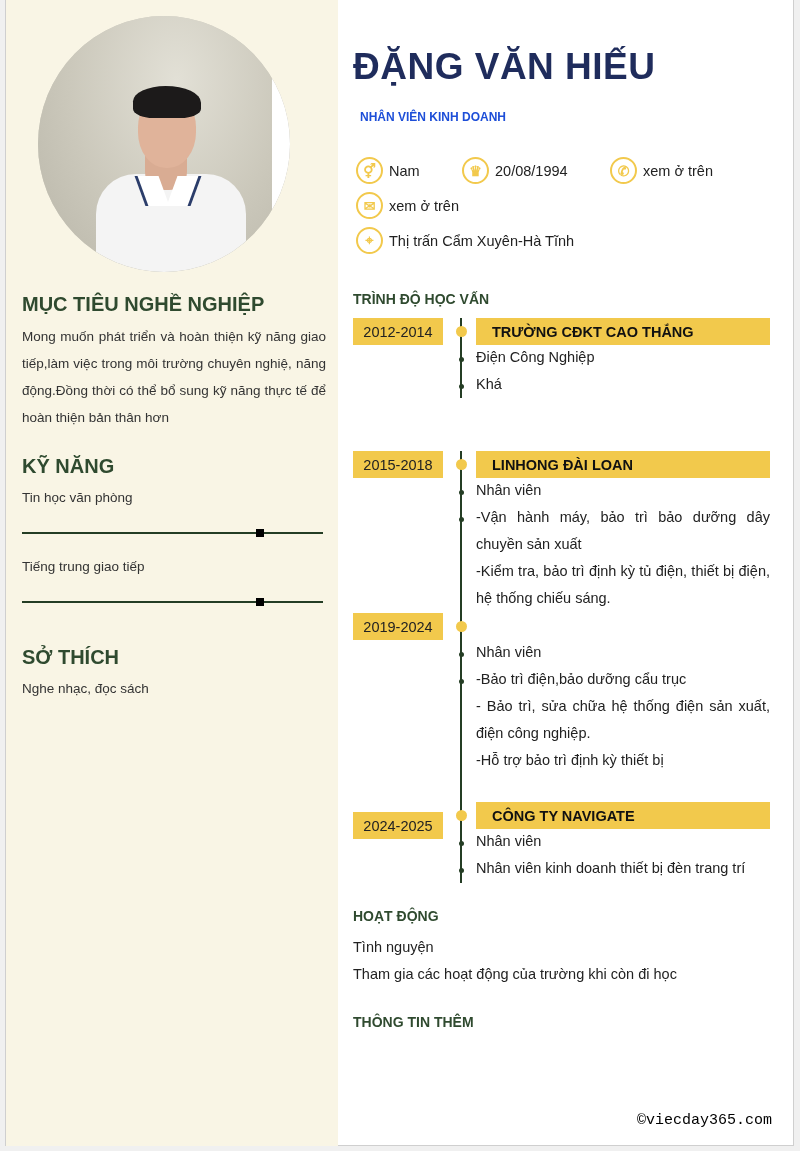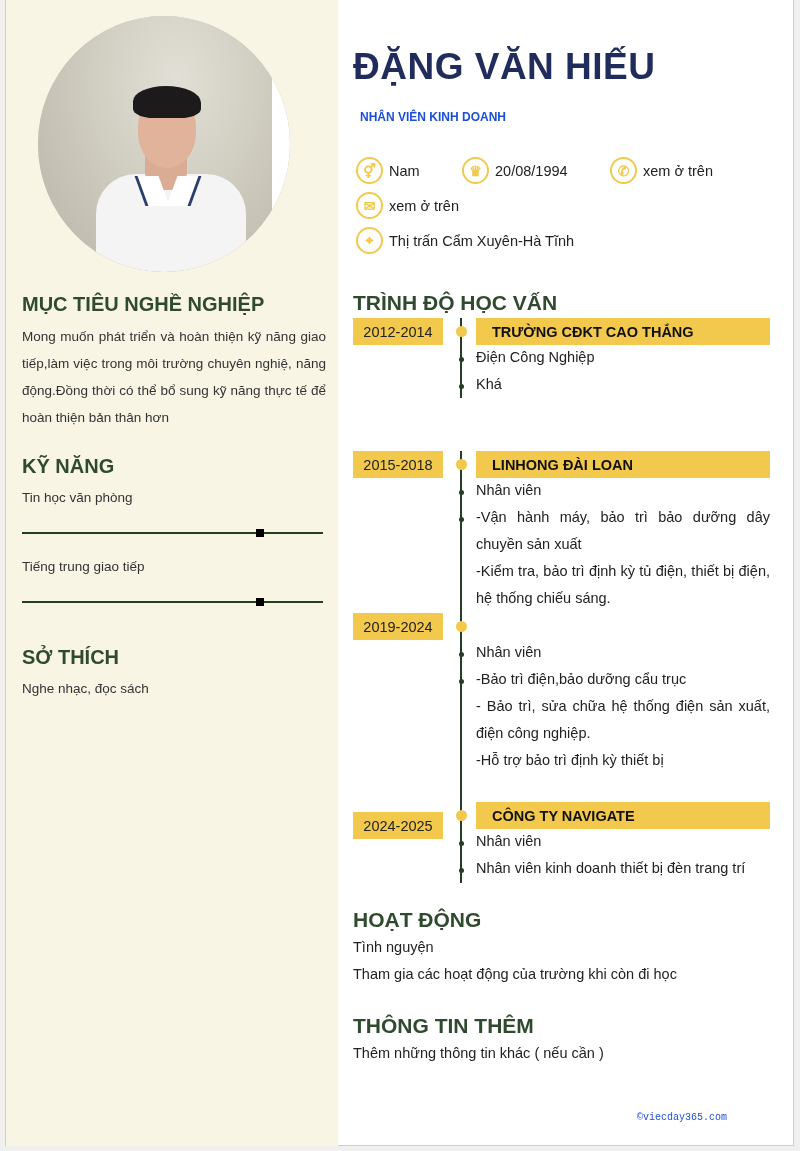--- a/index.html
+++ b/index.html
@@ -37,35 +37,35 @@
   .skill-bar .knob { position: absolute; top: -3px; width: 8px; height: 8px; background: #000; }
 
   .name { position: absolute; left: 347px; top: 46px; font-size: 37px; font-weight: bold; color: #1f2c5c; letter-spacing: 0.5px; }
   .role { position: absolute; left: 354px; top: 110px; font-size: 12px; font-weight: bold; color: #1d4ed8; }
   .info { position: absolute; display: flex; align-items: center; font-size: 14.5px; color: #222; }
   .info .ic {
     width: 27px; height: 27px; border-radius: 50%; border: 2px solid #f2c94c; margin-right: 6px;
     display: flex; align-items: center; justify-content: center; color: #f2c94c; font-size: 14px; font-weight: bold;
   }
 
-  .main-heading { position: absolute; left: 347px; font-size: 21px; font-weight: bold; color: #2f4a2f; }
+  .main-heading { position: absolute; left: 347px; font-size: 14px; font-weight: bold; color: #2f4a2f; }
   .timeline-line { position: absolute; left: 454px; width: 2px; background: #243d24; }
   .date-box {
     position: absolute; left: 347px; width: 90px; height: 27px; background: #f2c94c;
     font-size: 14.5px; color: #222; display: flex; align-items: center; justify-content: center;
   }
   .org-box {
     position: absolute; left: 470px; width: 294px; height: 27px; background: #f2c94c;
     font-size: 14.5px; font-weight: bold; color: #111; display: flex; align-items: center; padding-left: 16px;
   }
   .big-dot { position: absolute; left: 450px; width: 11px; height: 11px; border-radius: 50%; background: #f2c94c; }
   .small-dot { position: absolute; left: 453px; width: 5px; height: 5px; border-radius: 50%; background: #243d24; }
   .tl-text { position: absolute; left: 470px; width: 294px; font-size: 14.5px; color: #222; line-height: 27px; }
   .main-text { position: absolute; left: 347px; font-size: 14.5px; color: #222; }
-  .watermark { position: absolute; left: 631px; top: 1112px; font-family: "Liberation Mono", monospace; font-size: 10px; color: #1d4ed8; }
+  .watermark { position: absolute; left: 631px; top: 1112px; font-family: "Liberation Mono", monospace; font-size: 15px; color: #000000; }
 </style>
 </head>
 <body>
 
 <div class="page">
 
   <div class="sidebar">
     <div class="avatar">
       <div class="wall"></div>
       <div class="right-strip"></div>
@@ -154,16 +154,15 @@
   <div class="small-dot" style="top:841px"></div>
   <div class="tl-text" style="top:828px">Nhân viên</div>
   <div class="small-dot" style="top:868px"></div>
   <div class="tl-text" style="top:855px">Nhân viên kinh doanh thiết bị đèn trang trí</div>
 
   <div class="main-heading" style="top:908px">HOẠT ĐỘNG</div>
   <div class="main-text" style="top:939px">Tình nguyện</div>
   <div class="main-text" style="top:966px">Tham gia các hoạt động của trường khi còn đi học</div>
 
   <div class="main-heading" style="top:1014px">THÔNG TIN THÊM</div>
-  <div class="main-text" style="top:1045px">Thêm những thông tin khác ( nếu cần )</div>
 
   <div class="watermark">©viecday365.com</div>
 </div>
 
 </body></html>

